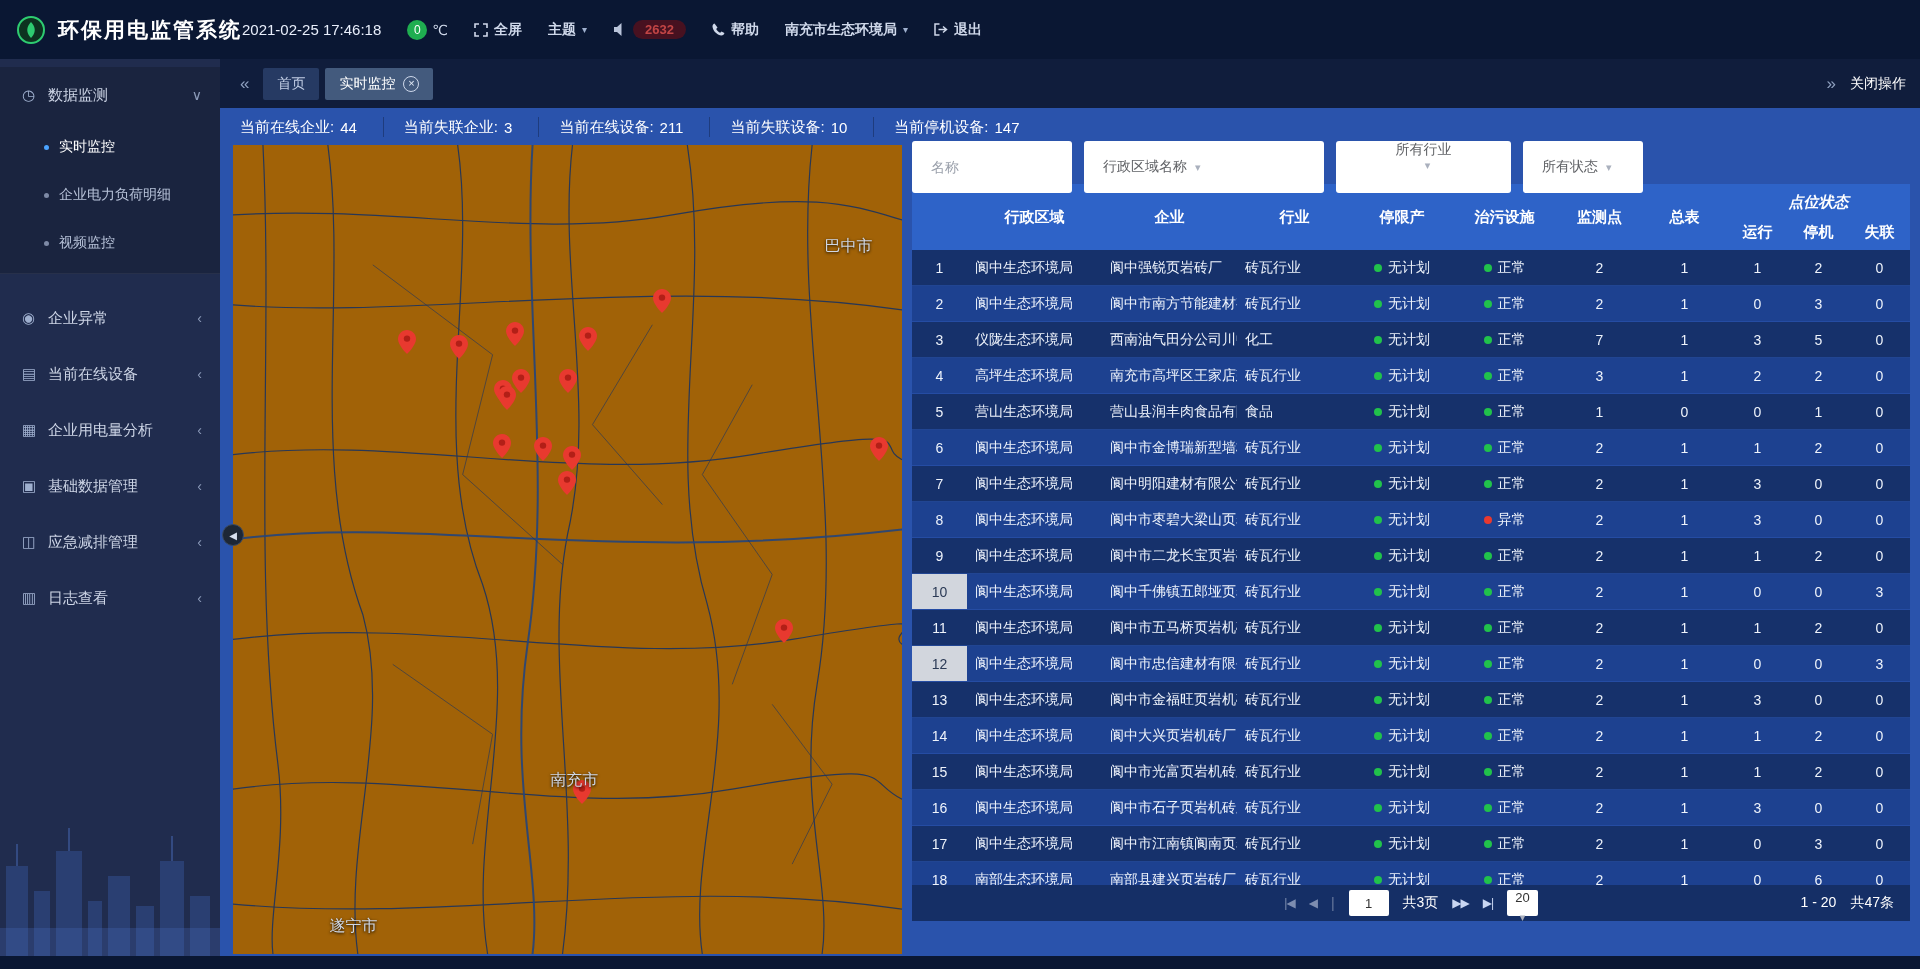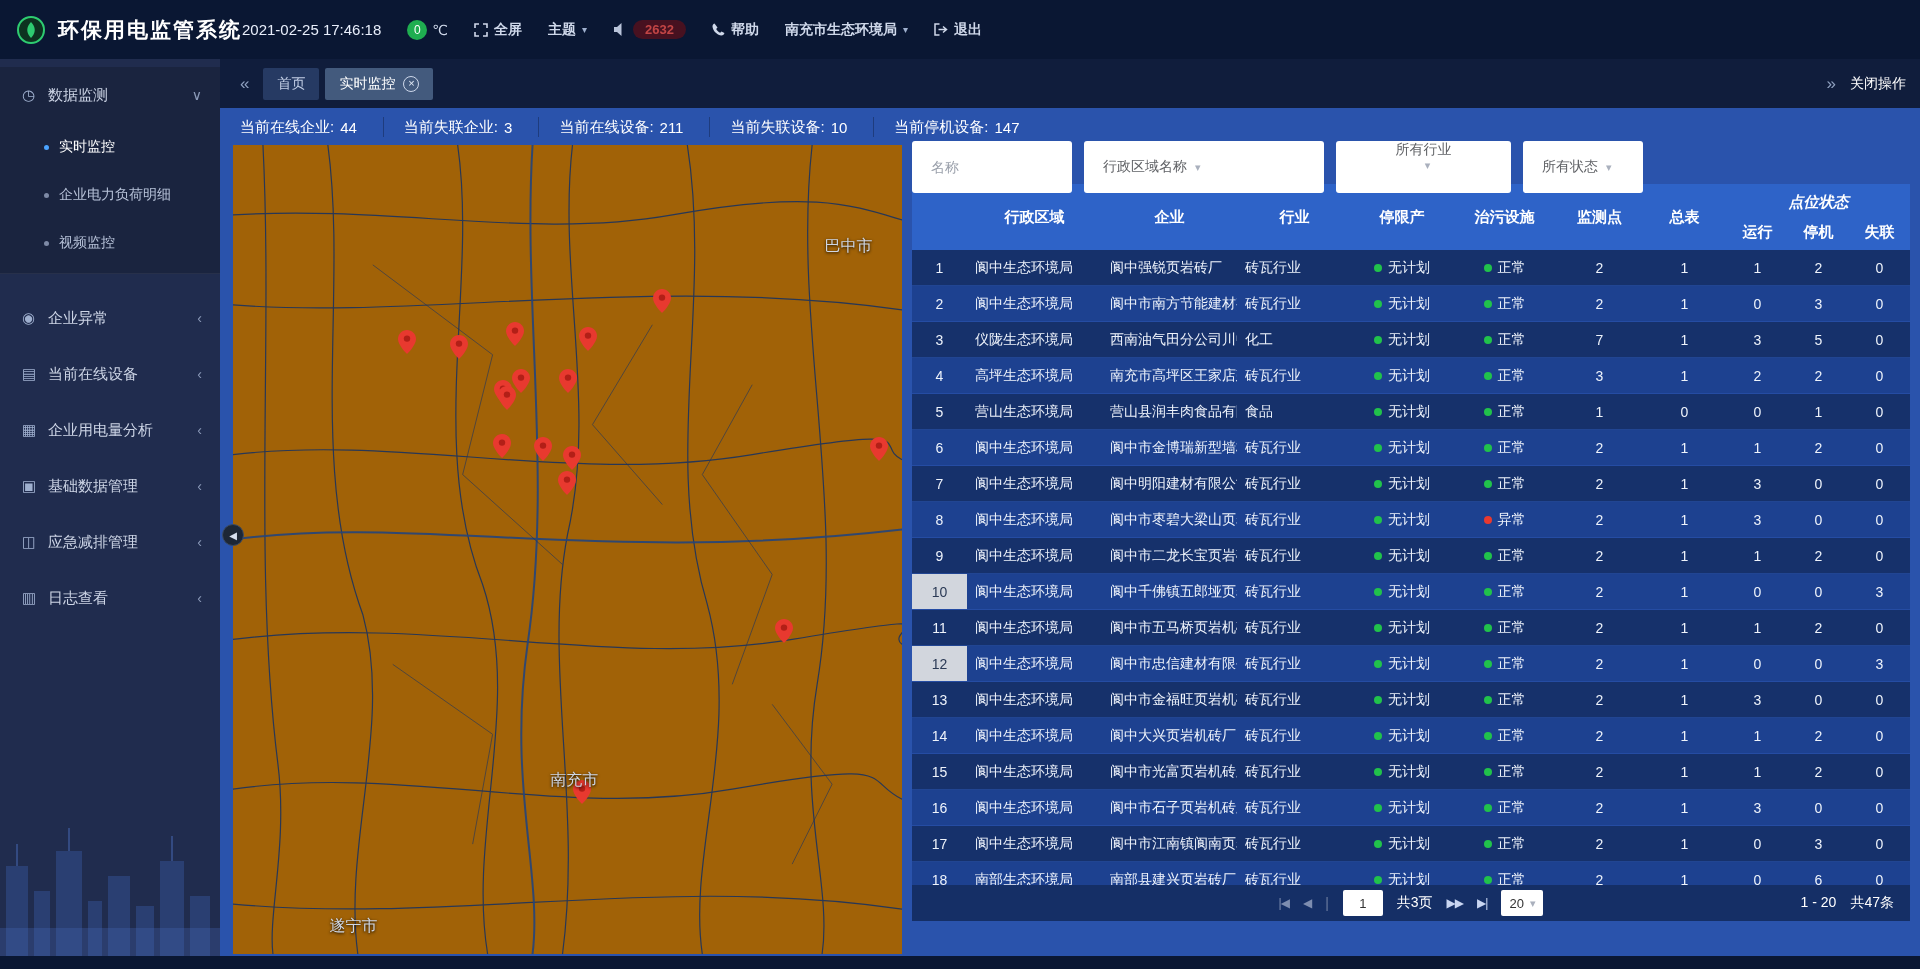--- a/index.html
+++ b/index.html
@@ -95,21 +95,21 @@
   .dot.red { background:#e8392f; }
 
   
   .pagination { height:36px; background:#152f66; display:flex; align-items:center; position:relative; color:#ffffff; font-size:14px; }
   .pg-center { margin:0 auto; display:flex; align-items:center; gap:14px; }
   .pg-ic { cursor:pointer; font-size:12px; letter-spacing:-1px; color:#c9d6f2; }
   .pg-ic.dis { color:#7d8db0; }
   .pg-sep { color:rgba(255,255,255,0.35); }
   .pg-input { width:40px; height:26px; border:none; border-radius:2px; text-align:center; font-size:13px; color:#333; outline:none; }
   .pg-size { background:#ffffff; color:#333; border-radius:2px; height:26px; padding:0 8px; display:flex; align-items:center; gap:6px;
-             font-size:13px; cursor:pointer; }
+             font-size:13px; cursor:pointer;flex-direction:column; }
   .pg-size .caret-gray { margin-left:0; }
   .pg-right { position:absolute; right:16px; display:flex; gap:14px; }
 
   .bottom-strip { position:absolute; left:0; bottom:0; width:1920px; height:13px; background:#0a1733; z-index:40; }
 </style>
 </head>
 <body>
 
 <div id="app">
 

